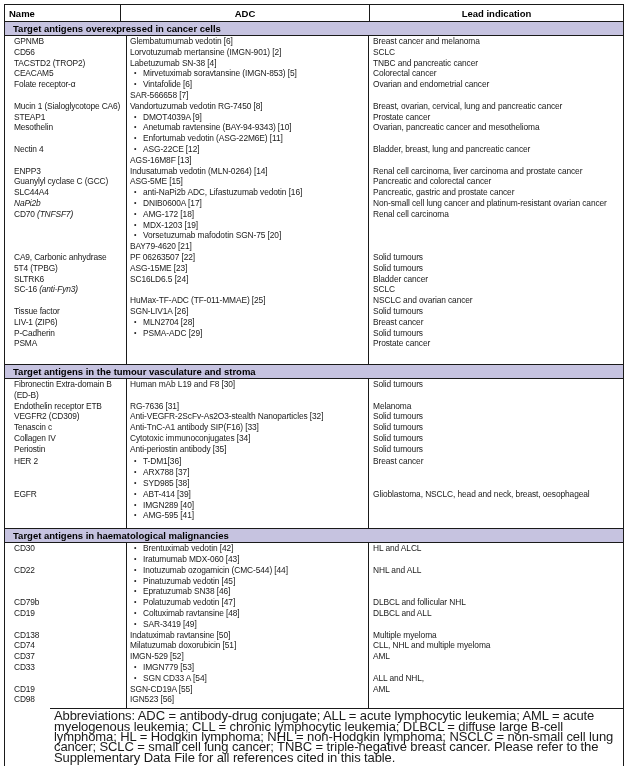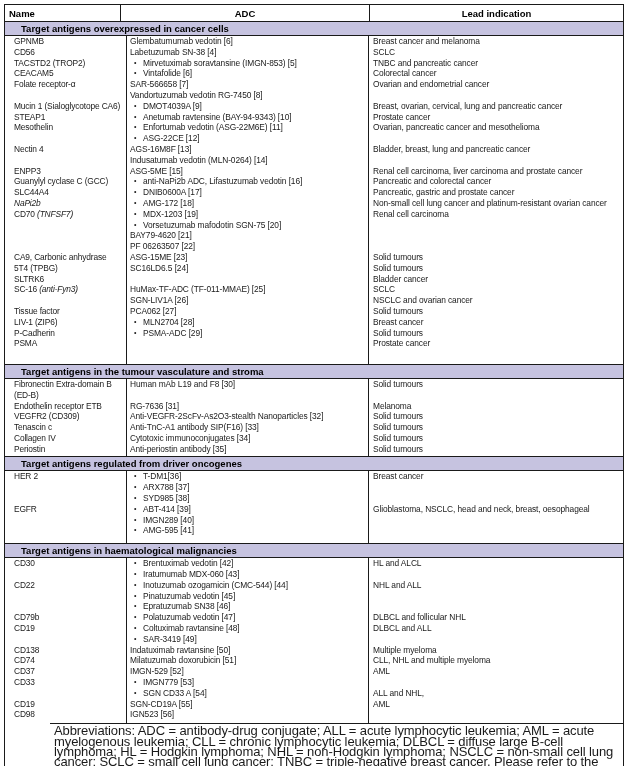--- a/index.html
+++ b/index.html
@@ -12,21 +12,21 @@
     position:absolute;left:4px;top:4px;width:620px;box-sizing:border-box;
     border:1.5px solid var(--border,#1a1a1a);background:#fff;
   }
   .hrow{display:flex;height:16px;align-items:center;font-weight:bold;font-size:9.5px;color:#000;}
   .hc{box-sizing:border-box;height:100%;display:flex;align-items:center;}
   .hc1{width:115px;padding-left:4px;}
   .hc2{width:250px;border-left:1px solid var(--border,#1a1a1a);border-right:1px solid var(--border,#1a1a1a);justify-content:center;}
   .hc3{flex:1;justify-content:center;}
   .band{
     height:13px;line-height:13px;font-weight:bold;font-size:9.5px;color:#000;
-    padding-left:16px;background:var(--band,#c6c3e0);
+    padding-left:8px;background:var(--band,#c6c3e0);
     border-top:1px solid var(--border,#1a1a1a);border-bottom:1px solid var(--border,#1a1a1a);
     white-space:nowrap;overflow:hidden;
   }
   .sec{display:flex;}
   .col{box-sizing:border-box;}
   .ncol{width:115px;margin-left:6px;}
   .acol{width:243px;border-left:1px solid var(--border,#1a1a1a);border-right:1px solid var(--border,#1a1a1a);}
   .icol{flex:1;}
   .sec-0 .col{padding-bottom:4px;}
   .sec-1 .col{padding-bottom:2px;}
@@ -87,20 +87,21 @@
           <div class="ln nm"><span>SC-16 </span><span class="it">(anti-Fyn3)</span></div>
           <div class="ln nm"></div>
           <div class="ln nm"><span>Tissue factor</span></div>
           <div class="ln nm"><span>LIV-1 (ZIP6)</span></div>
           <div class="ln nm"><span>P-Cadherin</span></div>
           <div class="ln nm"><span>PSMA</span></div>
           <div class="ln nm"></div>
         </div>
         <div class="col acol">
           <div class="ln ad"><span>Glembatumumab vedotin [6]</span></div>
+          <div class="ln ad"><span>Lorvotuzumab mertansine (IMGN-901) [2]</span></div>
           <div class="ln ad"><span>Labetuzumab SN-38 [4]</span></div>
           <div class="ln ad"><span class="blt">•</span><span>Mirvetuximab soravtansine (IMGN-853) [5]</span></div>
           <div class="ln ad"><span class="blt">•</span><span>Vintafolide [6]</span></div>
           <div class="ln ad"><span>SAR-566658 [7]</span></div>
           <div class="ln ad"><span>Vandortuzumab vedotin RG-7450 [8]</span></div>
           <div class="ln ad"><span class="blt">•</span><span>DMOT4039A [9]</span></div>
           <div class="ln ad"><span class="blt">•</span><span>Anetumab ravtensine (BAY-94-9343) [10]</span></div>
           <div class="ln ad"><span class="blt">•</span><span>Enfortumab vedotin (ASG-22M6E) [11]</span></div>
           <div class="ln ad"><span class="blt">•</span><span>ASG-22CE [12]</span></div>
           <div class="ln ad"><span>AGS-16M8F [13]</span></div>
@@ -111,21 +112,20 @@
           <div class="ln ad"><span class="blt">•</span><span>AMG-172 [18]</span></div>
           <div class="ln ad"><span class="blt">•</span><span>MDX-1203 [19]</span></div>
           <div class="ln ad"><span class="blt">•</span><span>Vorsetuzumab mafodotin SGN-75 [20]</span></div>
           <div class="ln ad"><span>BAY79-4620 [21]</span></div>
           <div class="ln ad"><span>PF 06263507 [22]</span></div>
           <div class="ln ad"><span>ASG-15ME [23]</span></div>
           <div class="ln ad"><span>SC16LD6.5 [24]</span></div>
           <div class="ln ad"></div>
           <div class="ln ad"><span>HuMax-TF-ADC (TF-011-MMAE) [25]</span></div>
           <div class="ln ad"><span>SGN-LIV1A [26]</span></div>
-          <div class="ln ad"><span>PCA062 [27]</span></div>
           <div class="ln ad"><span class="blt">•</span><span>MLN2704 [28]</span></div>
           <div class="ln ad"><span class="blt">•</span><span>PSMA-ADC [29]</span></div>
         </div>
         <div class="col icol">
           <div class="ln ind">Breast cancer and melanoma</div>
           <div class="ln ind">SCLC</div>
           <div class="ln ind">TNBC and pancreatic cancer</div>
           <div class="ln ind">Colorectal cancer</div>
           <div class="ln ind">Ovarian and endometrial cancer</div>
           <div class="ln ind"></div>
@@ -178,21 +178,20 @@
         <div class="col icol">
           <div class="ln ind">Solid tumours</div>
           <div class="ln ind"></div>
           <div class="ln ind">Melanoma</div>
           <div class="ln ind">Solid tumours</div>
           <div class="ln ind">Solid tumours</div>
           <div class="ln ind">Solid tumours</div>
           <div class="ln ind">Solid tumours</div>
         </div>
       </div>
-      <div class="band">Target antigens regulated from driver oncogenes</div>
       <div class="sec sec-2">
         <div class="col ncol">
           <div class="ln nm"><span>HER 2</span></div>
           <div class="ln nm"></div>
           <div class="ln nm"></div>
           <div class="ln nm"><span>EGFR</span></div>
           <div class="ln nm"></div>
           <div class="ln nm"></div>
         </div>
         <div class="col acol">

